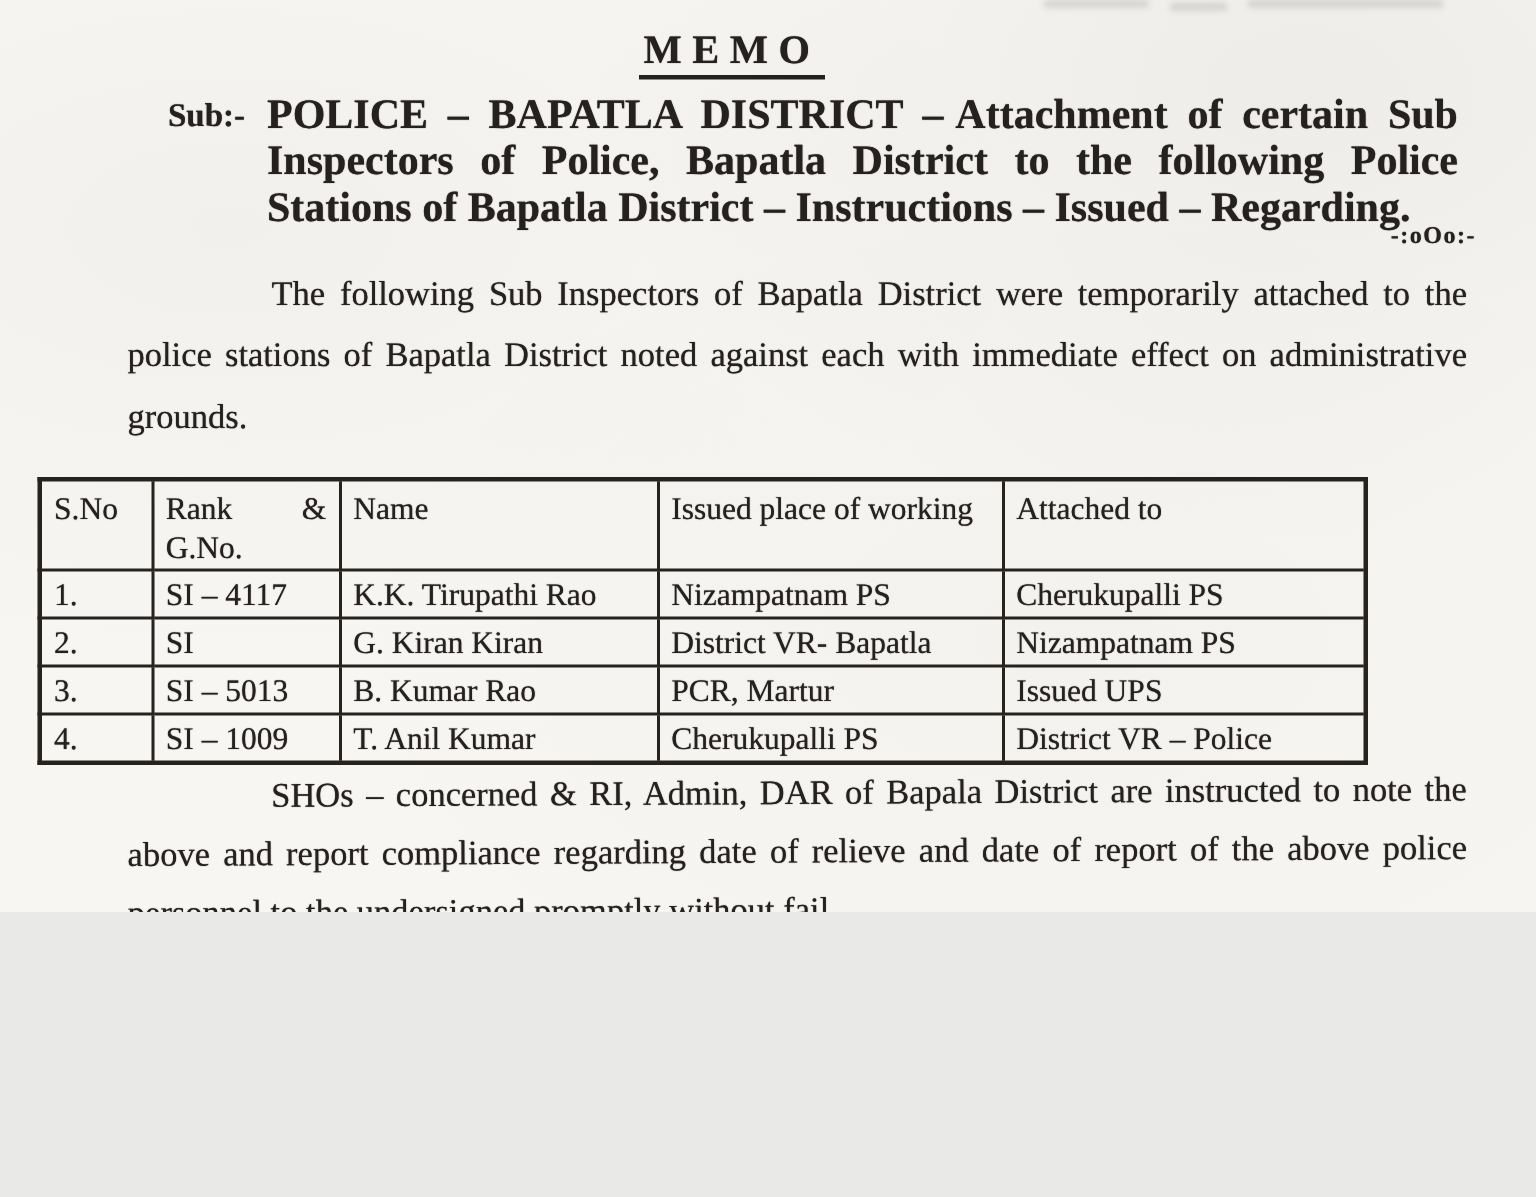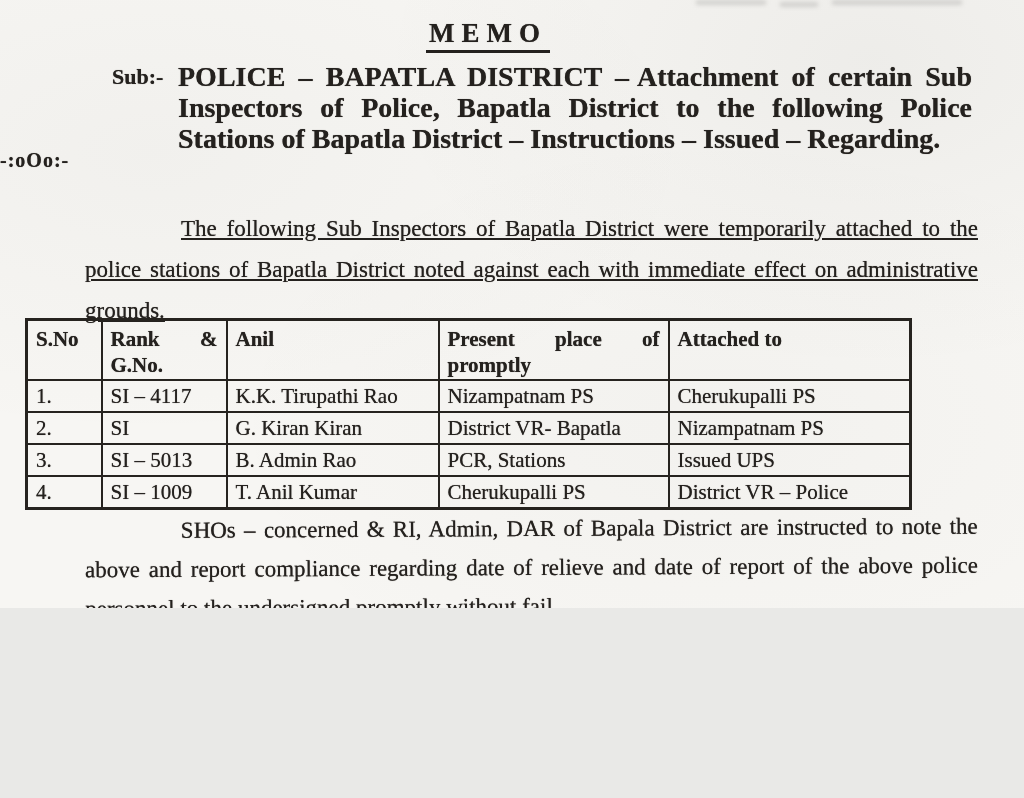--- a/index.html
+++ b/index.html
@@ -29,32 +29,32 @@
   .memo-title {
     display:inline-block; font-weight:bold; font-size:27px; letter-spacing:7px;
     border-bottom:3px solid #24211e; padding:0 3px 1px 3px;
   }
 
   .subject { position:absolute; top:61px; left:112px; width:860px; display:flex; }
   .subject-label { font-weight:bold; font-size:22px; width:66px; flex:0 0 66px; line-height:31px; }
   .subject-text { font-size:28px; line-height:31px; text-align:justify; font-weight:bold; }
   .subject-text .rest { margin-left:0.28em; }
 
-  .separator { position:absolute; top:149px; left:0; right:40px; text-align:left;
-    font-weight:bold; font-size:20px; letter-spacing:1px; }
+  .separator { position:absolute; top:149px; left:0; right:40px; text-align:right;
+    font-weight:bold; font-size:16px; letter-spacing:1px; }
 
   .body-para { position:absolute; left:85px; width:893px; font-size:23px;
     text-align:justify; text-indent:96px; }
-  .para1 { top:208px; line-height:41px;text-decoration:underline; }
+  .para1 { top:175px; line-height:41px; }
   .para2 { top:509px; line-height:39px; transform:rotate(-0.3deg); }
 
   .memo-table { position:absolute; top:318px; left:25px; border-collapse:collapse;
     table-layout:fixed; width:884px; border:3px solid #26231f; }
   .memo-table th, .memo-table td { border:2px solid #26231f; padding:1px 8px; overflow:hidden; }
-  .memo-table th { font-size:21px; font-weight:bold; text-align:justify;
+  .memo-table th { font-size:21px; font-weight:normal; text-align:justify;
     vertical-align:top; padding-top:5px; height:51px; line-height:26px; }
   .memo-table td { font-size:21px; height:28px; white-space:nowrap; }
 
   .sig-svg { position:absolute; top:625px; left:620px; width:400px; height:120px; pointer-events:none; }
   .sig-svg path { fill:none; stroke:#2d6e55; stroke-width:3.4; stroke-linecap:round; opacity:.92; }
   .sig-svg text { fill:#2fa06d; font-family:"Liberation Serif", serif; font-style:italic;
     font-size:27px; font-weight:bold; text-shadow:none; }
   .sig-text { position:absolute; top:690px; left:628px; width:392px; text-align:center; transform:rotate(-0.6deg); }
   .sig-line { font-weight:bold; font-size:23px; line-height:31px; }
 
@@ -87,22 +87,22 @@
       <col style="width:75px">
         <col style="width:125px">
         <col style="width:212px">
         <col style="width:230px">
         <col style="width:242px">
     </colgroup>
     <thead>
       <tr>
         <th>S.No</th>
         <th>Rank &amp; G.No.</th>
-        <th>Anil</th>
-        <th>Present place of promptly</th>
+        <th>Name</th>
+        <th>Issued place of working</th>
         <th>Attached to</th>
       </tr>
     </thead>
     <tbody>
       <tr>
         <td>1.</td>
         <td>SI – 4117</td>
         <td>K.K. Tirupathi Rao</td>
         <td>Nizampatnam PS</td>
         <td>Cherukupalli PS</td>
@@ -110,22 +110,22 @@
       <tr>
         <td>2.</td>
         <td>SI</td>
         <td>G. Kiran Kiran</td>
         <td>District VR- Bapatla</td>
         <td>Nizampatnam PS</td>
       </tr>
       <tr>
         <td>3.</td>
         <td>SI – 5013</td>
-        <td>B. Admin Rao</td>
-        <td>PCR, Stations</td>
+        <td>B. Kumar Rao</td>
+        <td>PCR, Martur</td>
         <td>Issued UPS</td>
       </tr>
       <tr>
         <td>4.</td>
         <td>SI – 1009</td>
         <td>T. Anil Kumar</td>
         <td>Cherukupalli PS</td>
         <td>District VR – Police</td>
       </tr>
     </tbody>

